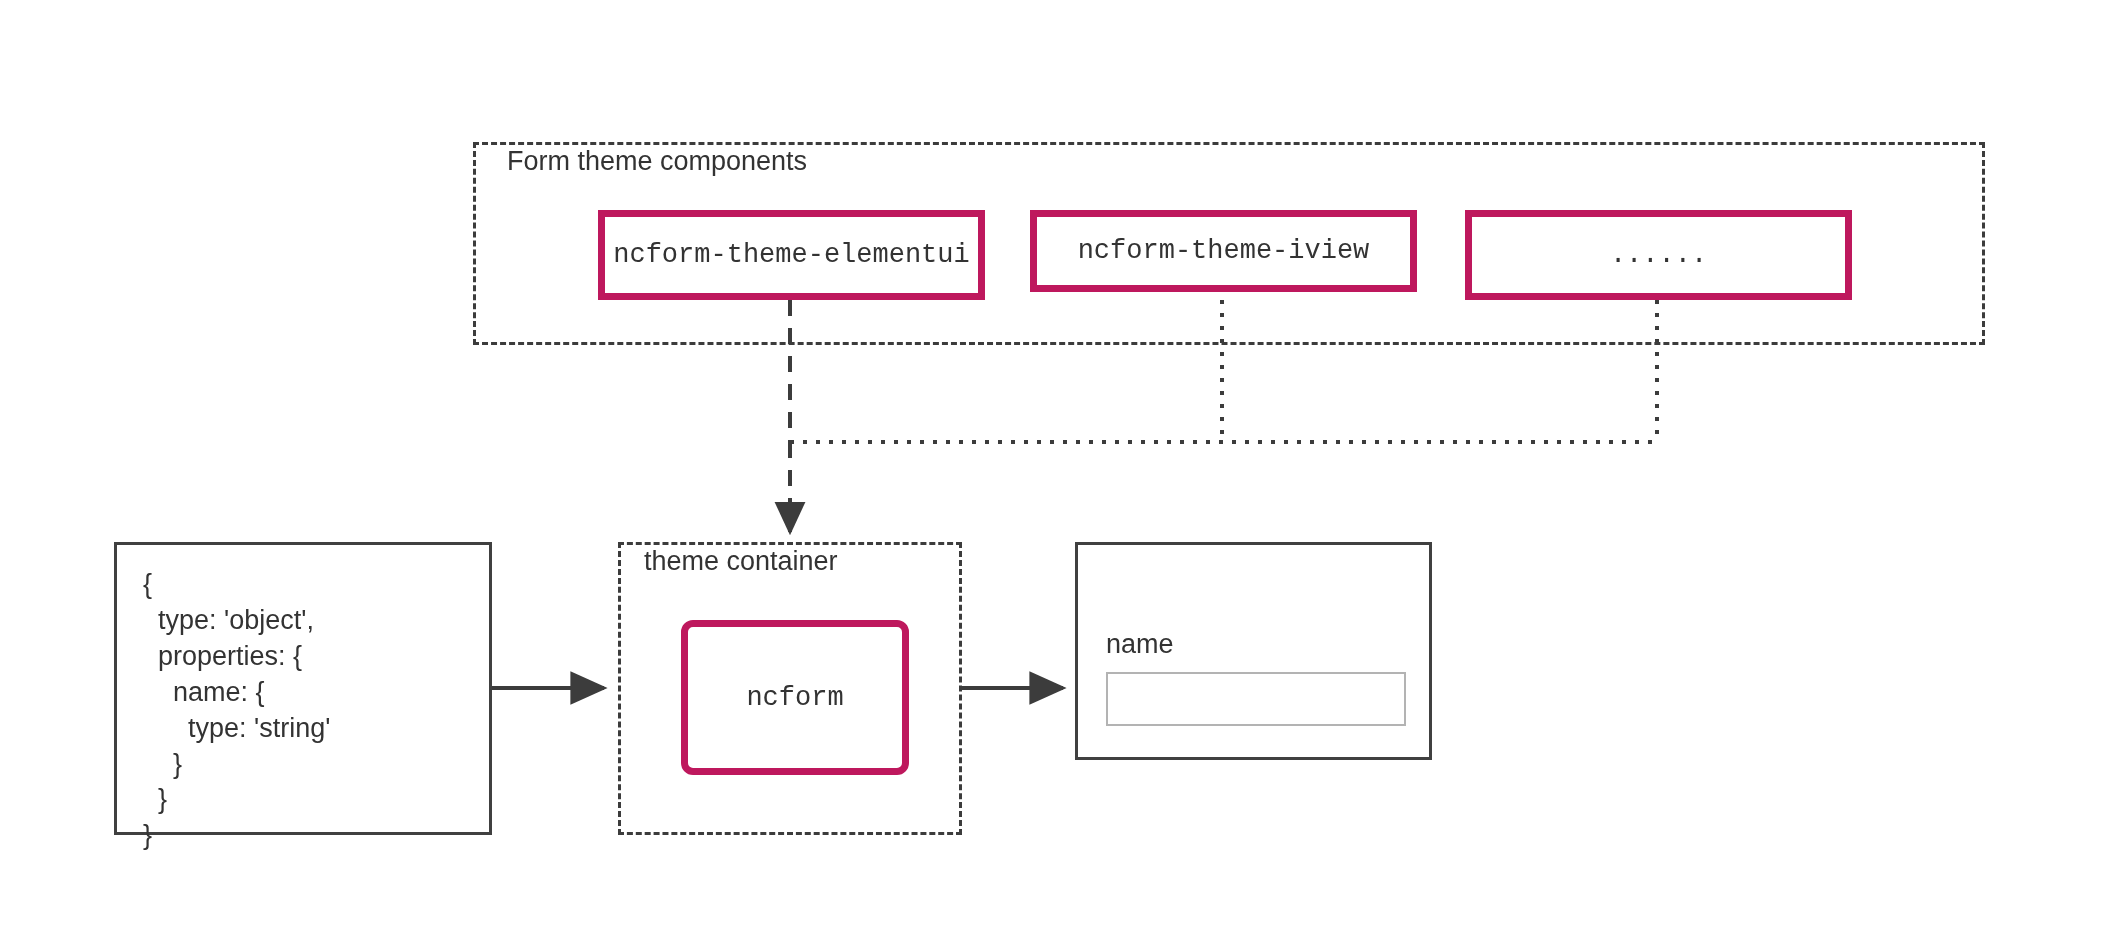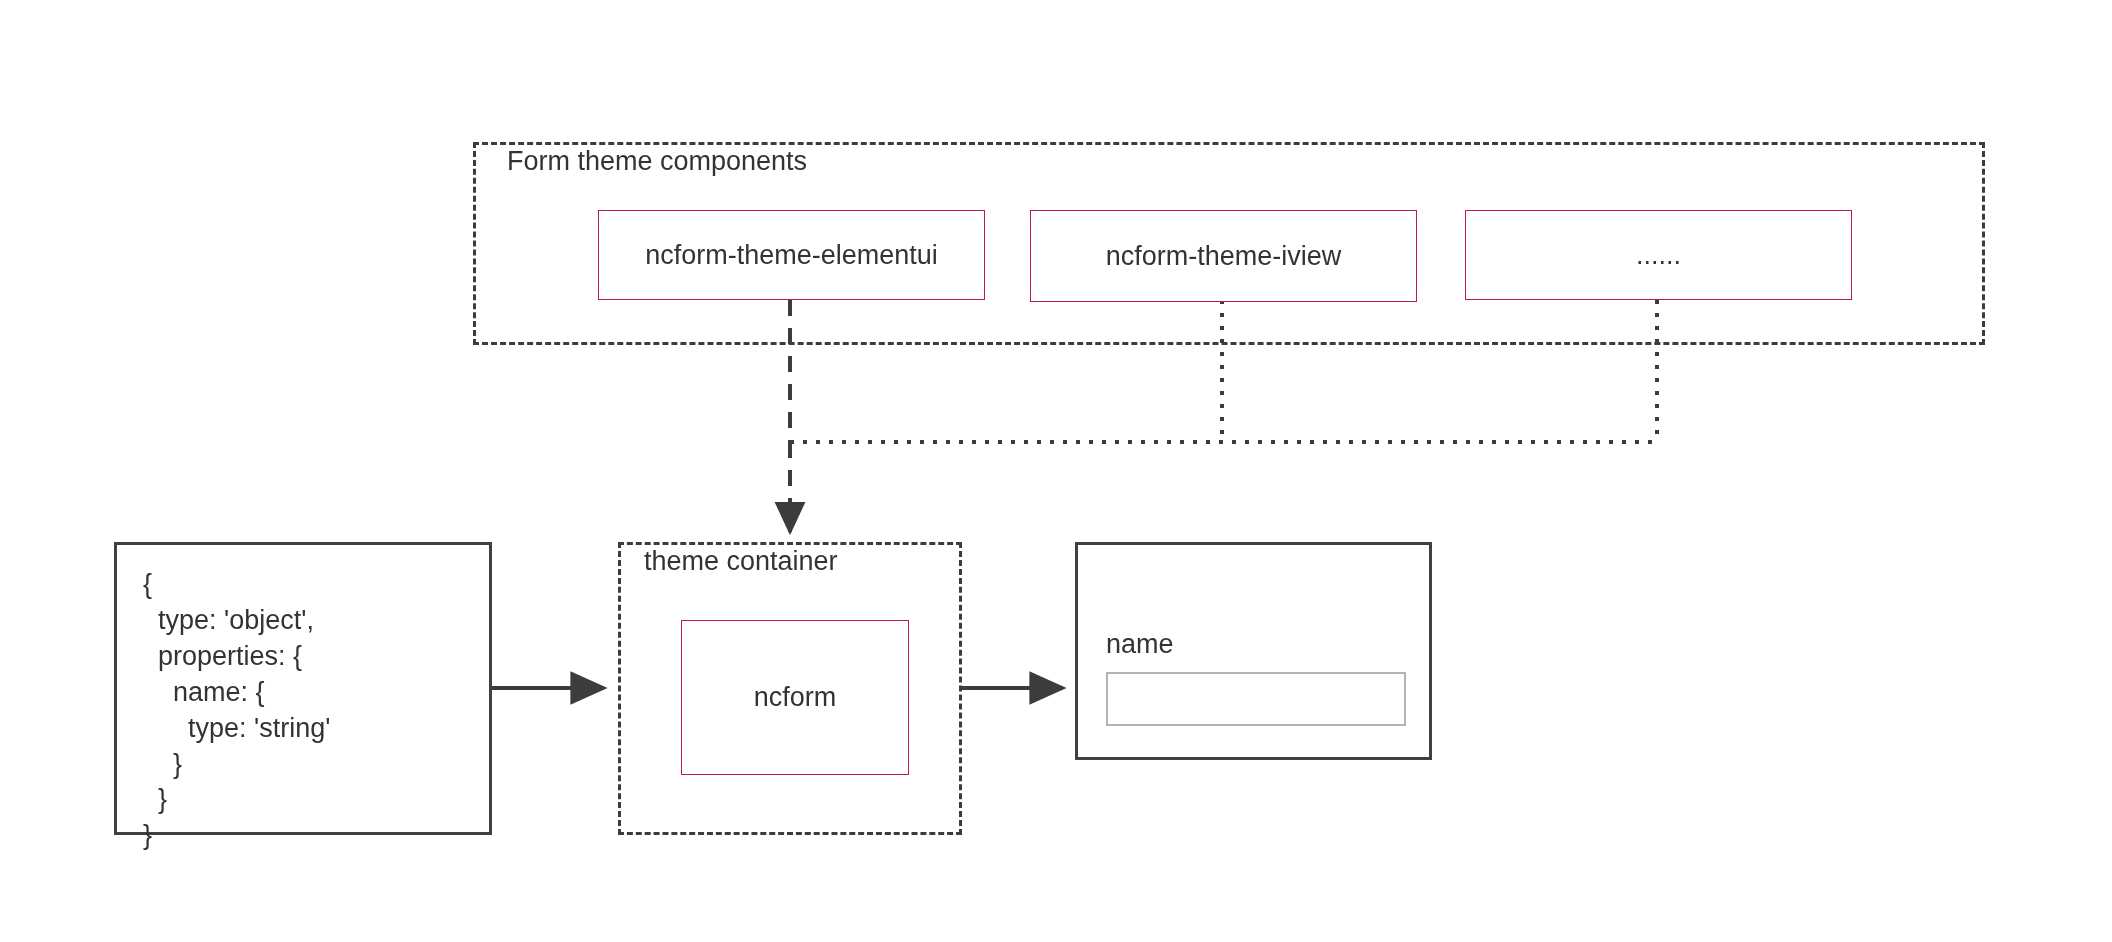--- a/index.html
+++ b/index.html
@@ -37,26 +37,27 @@
     color: #333333;
     background: #ffffff;
     padding: 0 8px;
     white-space: nowrap;
     line-height: 1;
   }
 
   
   .solid-box {
     position: absolute;
-    border: 1px solid #be185d;
+    border: 7px solid #be185d;
     box-sizing: border-box;
     background: #ffffff;
     display: flex;
     align-items: center;
     justify-content: center;
+    font-family: Liberation Mono, monospace;
   }
   .solid-box .box-label {
     font-size: 27px;
     color: #333333;
     white-space: nowrap;
   }
 
   
   .code-box {
     position: absolute;
@@ -130,21 +131,21 @@
   </svg>
 
   <div class="group-box" style="left:473px; top:142px; width:1512px; height:203px;"></div>
 
   <div class="group-label" style="left:491px; top:148px;margin-left:8px;">Form theme components</div>
 
   <div class="solid-box" style="left:598px; top:210px; width:387px; height:90px;">
     <span class="box-label">ncform-theme-elementui</span>
   </div>
 
-  <div class="solid-box" style="left:1030px; top:210px; width:387px; height:92px;">
+  <div class="solid-box" style="left:1030px; top:210px; width:387px; height:82px;">
     <span class="box-label">ncform-theme-iview</span>
   </div>
 
   <div class="solid-box" style="left:1465px; top:210px; width:387px; height:90px;">
     <span class="box-label">......</span>
   </div>
 
   <div class="code-box" style="left:114px; top:542px; width:378px; height:293px;">
     <pre>{
   type: 'object',
@@ -153,21 +154,21 @@
       type: 'string'
     }
   }
 }</pre>
   </div>
 
   <div class="group-box" style="left:618px; top:542px; width:344px; height:293px;"></div>
 
   <div class="group-label" style="left:636px; top:548px;">theme container</div>
 
-  <div class="solid-box" style="left:681px; top:620px; width:228px; height:155px;">
+  <div class="solid-box" style="left:681px; top:620px; width:228px; height:155px;border-radius:12px;">
     <span class="box-label">ncform</span>
   </div>
 
   <div class="preview-box" style="left:1075px; top:542px; width:357px; height:218px;">
     <span class="field-label" style="left:28px; top:84px;">name</span>
     <input class="field-input" type="text" style="left: 28px; top: 127px; width: 300px; height: 54px;" placeholder="">
   </div>
 
 </div>
 

